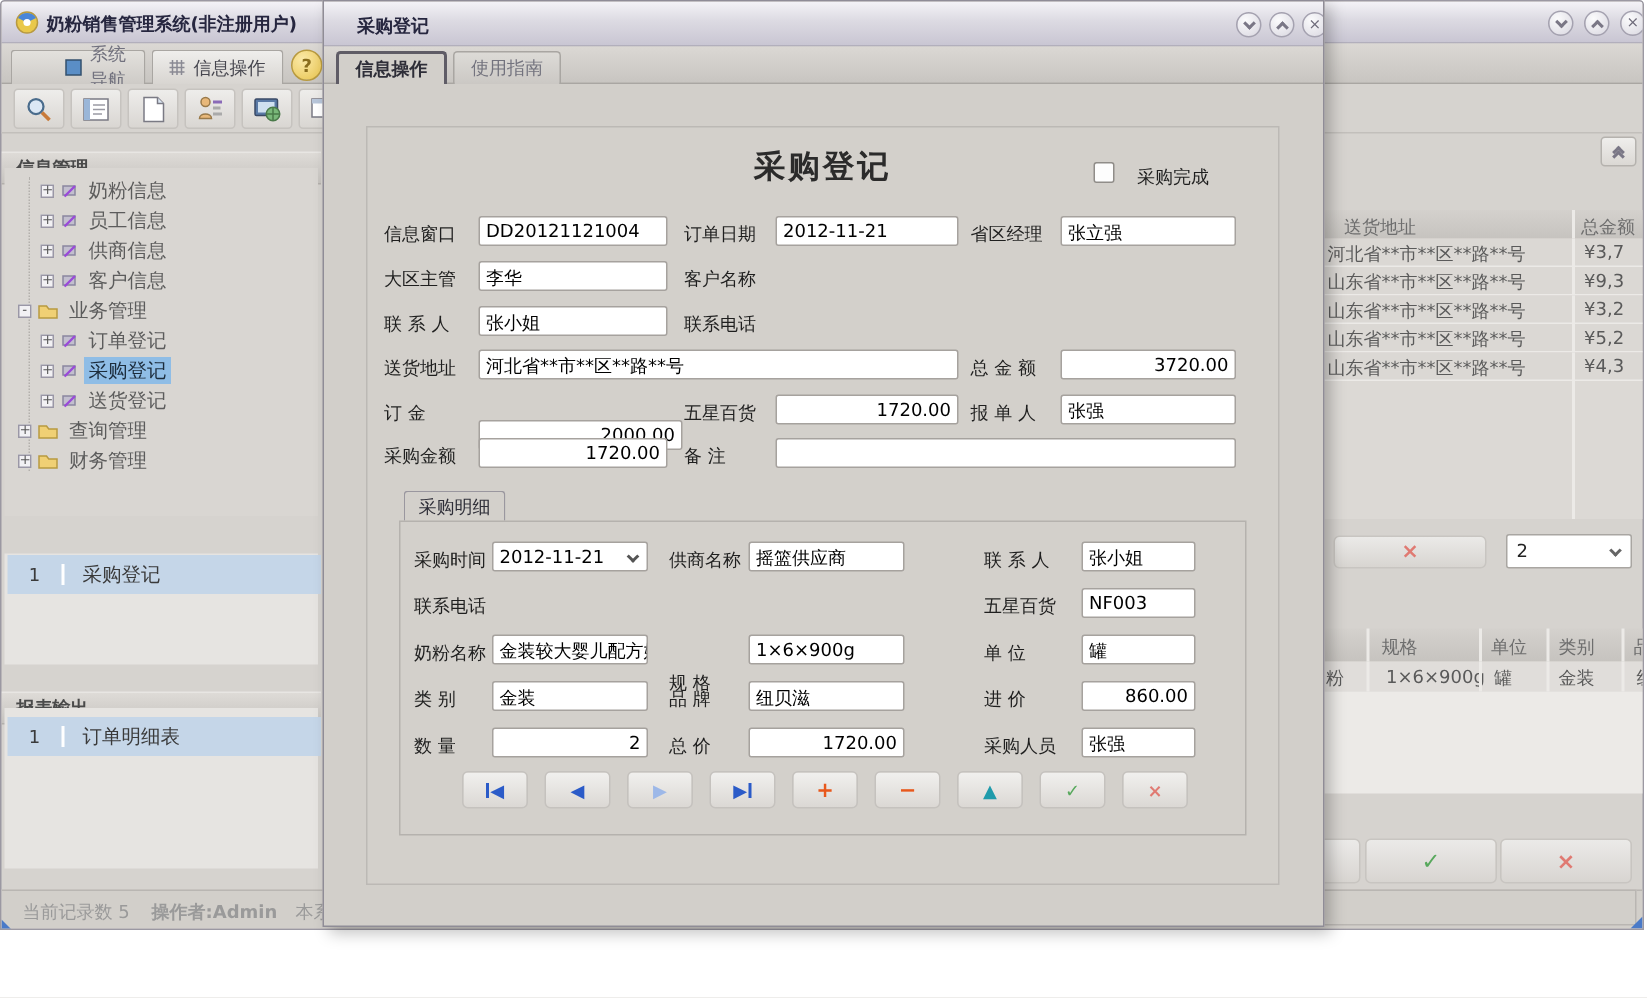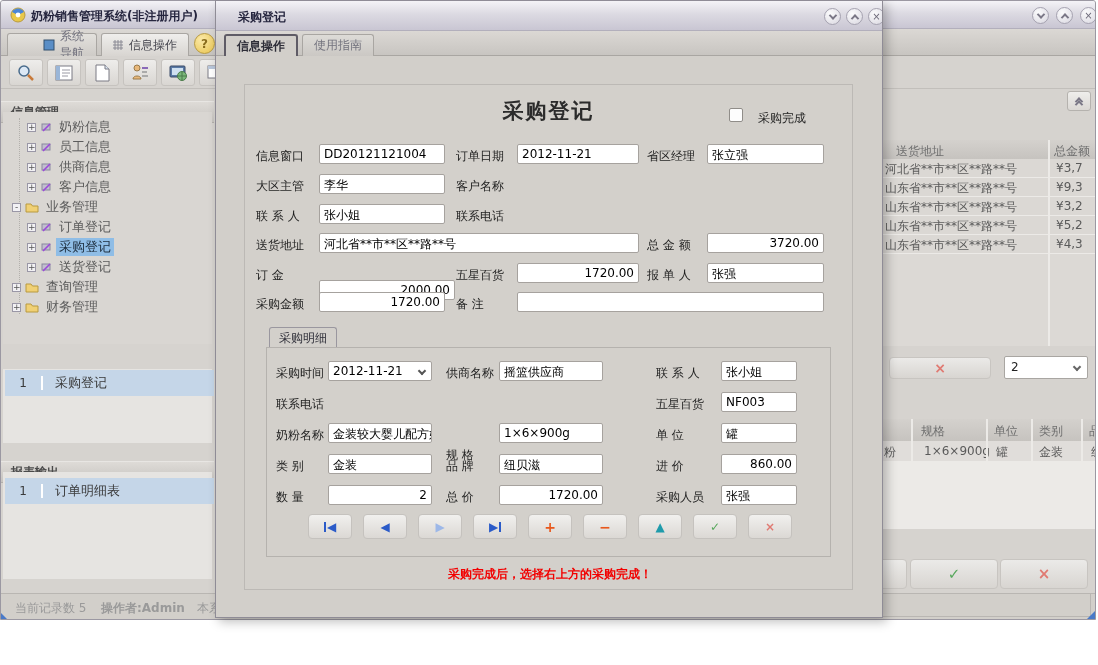--- a/index.html
+++ b/index.html
@@ -505,16 +505,15 @@
     <span class="navbtn g-teal" style="left:422px;top:513px;">
         <span>▲</span>
       </span>
     <span class="navbtn g-green" style="left:477px;top:513px;">
         <span>✓</span>
       </span>
     <span class="navbtn g-red" style="left:532px;top:513px;">
         <span>×</span>
       </span>
 
-    <div class="warning">采购完成后，选择右上方的采购完成！</div>
   </div>
 
 </div>
 
 </body></html>

